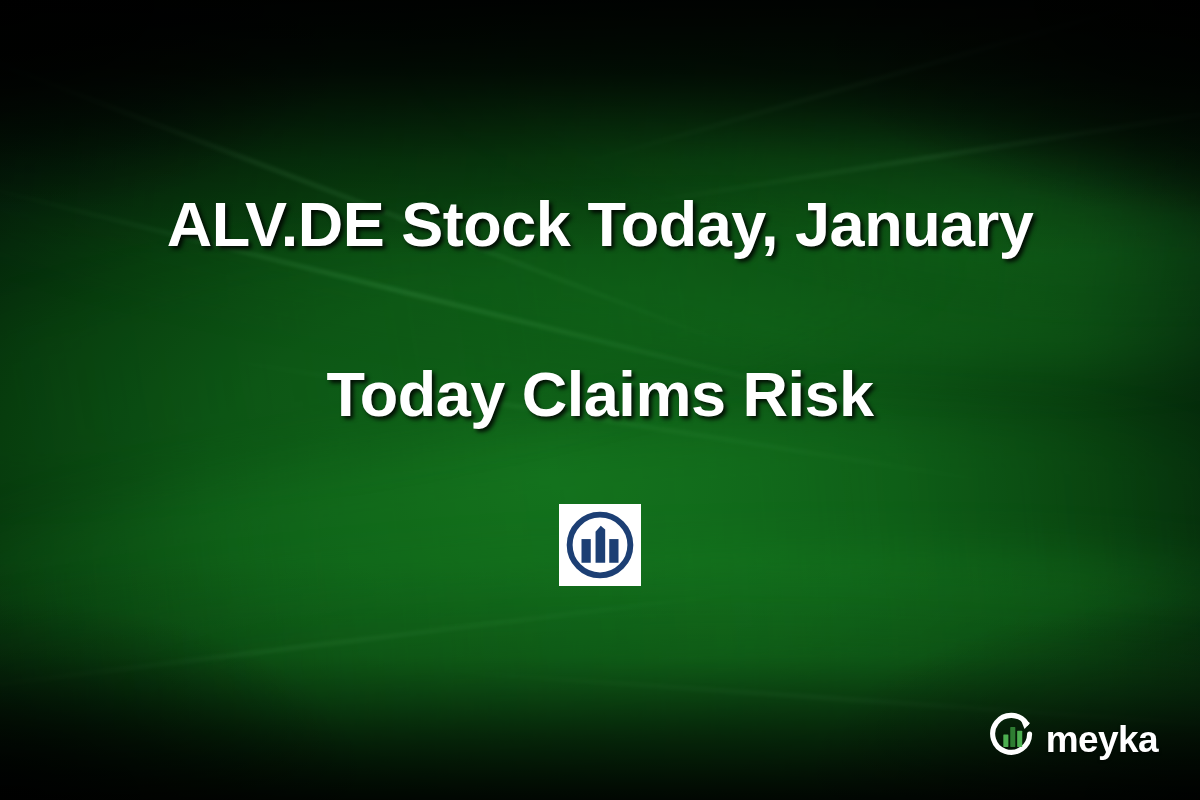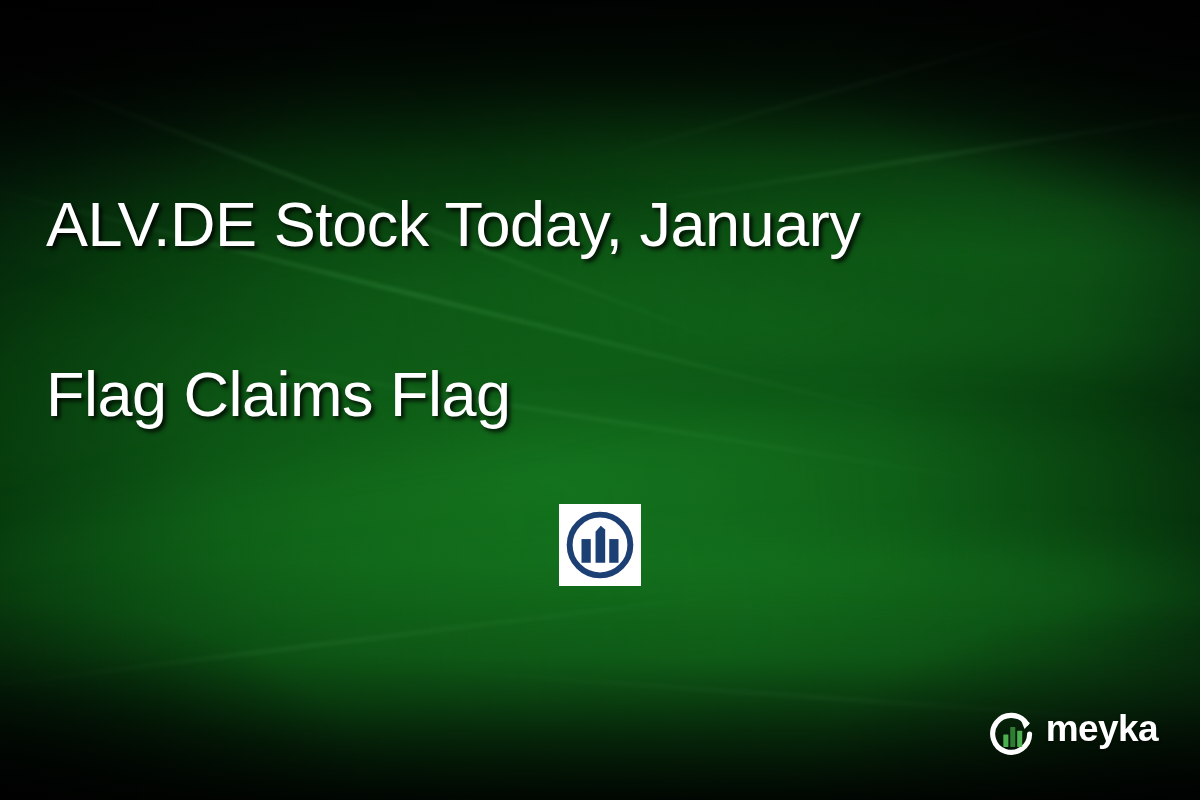--- a/index.html
+++ b/index.html
@@ -87,45 +87,45 @@
   
   #content {
     position:relative;
     z-index:10;
     width:100%; height:100%;
   }
 
   #headline {
     position:absolute;
     left:0; right:0; top:182px;
-    text-align:left;
+    text-align:center;
     padding:0 46px;
     color:#ffffff;
     font-size:63px;
     line-height:1.35;
-    font-weight:400;
+    font-weight:700;
     letter-spacing:-0.5px;
     text-shadow:3px 3px 4px rgba(0,0,0,0.85);
   }
 
   
   #brand-logo {
     position:absolute;
     left:559px; top:504px;
     width:82px; height:82px;
     background:#ffffff;
     display:flex; align-items:center; justify-content:center;
   }
   #brand-logo svg { display:block; }
 
   
   #watermark {
     position:absolute;
     right:42px; bottom:42px;
-    display:flex; align-items:flex-start; gap:9px;margin-top:44px;
+    display:flex; align-items:flex-end; gap:9px;margin-top:44px;
   }
   #watermark .mark { width:48px; height:48px; display:block; }
   #watermark .wordmark {
     color:#ffffff;
     font-size:37px;
     font-weight:700;
     letter-spacing:-0.6px;
     line-height:1;
     text-shadow:0 1px 3px rgba(0,0,0,0.6);
   }
@@ -155,21 +155,21 @@
   </div>
   <div class="bg-layer bg-topdark"></div>
   <div class="bg-layer bg-botdark"></div>
   <div class="bg-layer bg-cornerdark"></div>
 
   <div id="content">
 
     <h1 id="headline">
       <span>ALV.DE Stock Today, January</span><br>
       <br>
-      <span>Flag Claims Flag</span>
+      <span>Today Claims Risk</span>
     </h1>
 
     <div id="brand-logo">
       <svg viewBox="0 0 100 100" width="74" height="74" aria-hidden="true">
         <circle cx="50" cy="50" r="41" fill="none" stroke="#1c3f74" stroke-width="8"></circle>
         <rect x="25" y="42" width="12.5" height="32" fill="#1c3f74"></rect>
         <rect x="62.5" y="42" width="12.5" height="32" fill="#1c3f74"></rect>
         <path d="M44 74 V32 L51 24 L57 29 V74 Z" fill="#1c3f74"></path>
       </svg>
     </div>

